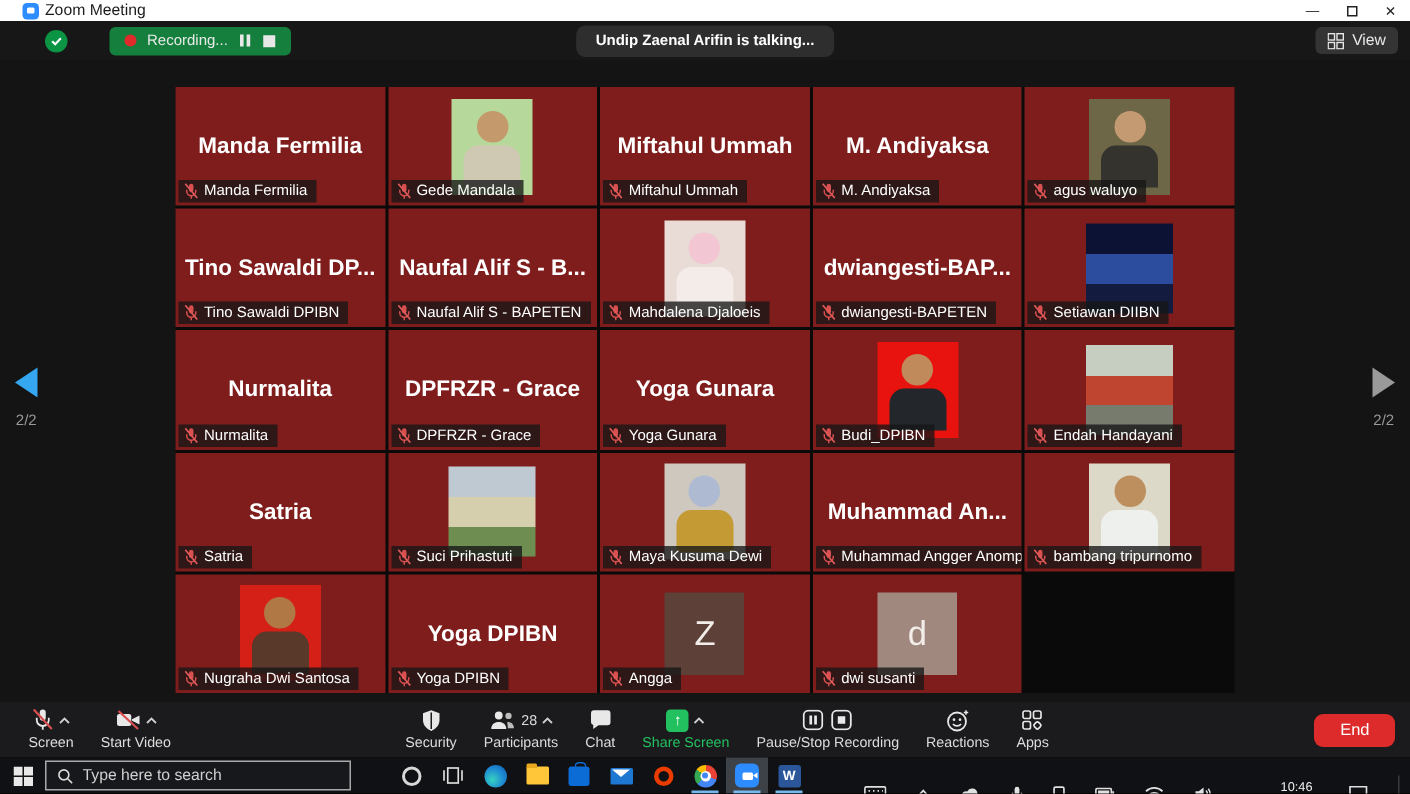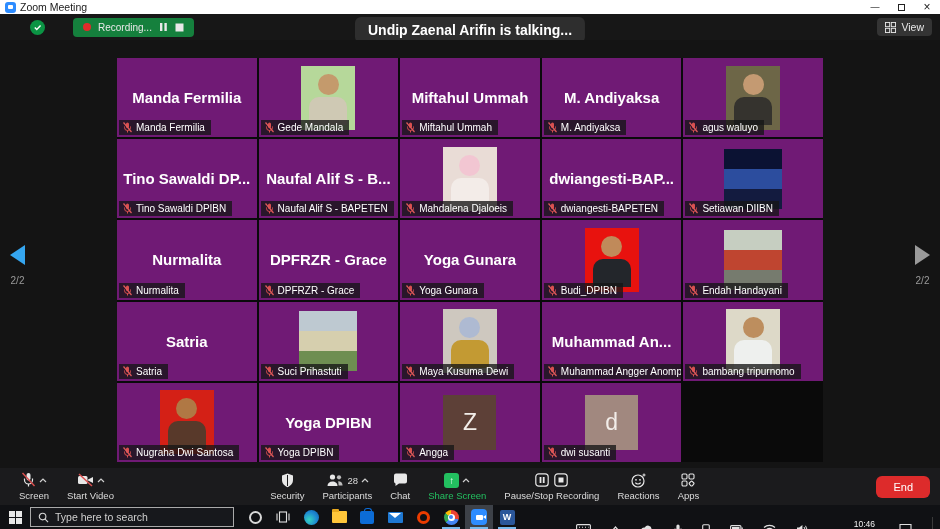--- a/index.html
+++ b/index.html
@@ -2,52 +2,52 @@
 <html style="--share-green: #23c060; --end-red: #dd2b2b; --nav-blue: #35a6f0; --zoom-blue: #2d8cff;"><head>
 <meta charset="utf-8">
 <style>
   * { margin:0; padding:0; box-sizing:border-box; }
   html,body { width:940px; height:529px; overflow:hidden; background:#000;
               font-family:"Liberation Sans", sans-serif; }
   .window { position:relative; width:940px; height:529px; display:flex; flex-direction:column; }
 
   
   .titlebar { height:14px; background:#ffffff; display:flex; align-items:center;
-              padding-left:5px; font-size:10.5px; color:#1a1a1a; flex:0 0 auto; }
+              padding-left:15px; font-size:10.5px; color:#1a1a1a; flex:0 0 auto; }
   .app-ico { width:11px; height:11px; background:#2d8cff; border-radius:3px; margin-right:4px;
              display:flex; align-items:center; justify-content:center; }
   .app-ico i { width:5px; height:4px; background:#fff; border-radius:1px; display:block; }
   .win-controls { margin-left:auto; display:flex; height:100%; }
   .win-btn { width:26px; display:flex; align-items:center; justify-content:center;
              font-size:9px; color:#222; }
   .max-glyph { width:7px; height:7px; border:1px solid #222; display:block; }
 
   
   .topbar { height:26px; background:#171717; position:relative; display:flex;
             align-items:center; flex:0 0 auto; }
   .shield { width:15px; height:15px; border-radius:50%; background:#0b9444; margin-left:30px;
             display:flex; align-items:center; justify-content:center; }
   .rec-pill { margin-left:28px; background:#15803d; border-radius:4px; height:19px;
               display:flex; align-items:center; gap:7px; padding:0 10px; }
   .rec-dot { width:8px; height:8px; border-radius:50%; background:#e02b2b; }
   .rec-label { color:#e8e8e8; font-size:10px; }
   .rec-ctrl { display:flex; align-items:center; justify-content:center; }
   .toast { position:absolute; left:50%; top:3px; transform:translateX(-50%);
-           background:#2e2e2e; color:#fff; font-weight:bold; font-size:14px;
+           background:#2e2e2e; color:#fff; font-weight:bold; font-size:10px;
            padding:5px 13px; border-radius:6px; white-space:nowrap; }
   .view-btn { position:absolute; right:8px; top:4px; background:#343434; border-radius:4px;
               color:#e8e8e8; font-size:10.5px; padding:3px 8px; display:flex; gap:5px;
               align-items:center; }
 
   
   .main { position:relative; height:428px; background:#141414; flex:0 0 auto; }
   .grid { position:absolute; left:117px; top:18px; width:706px; height:404px;
           display:grid; grid-template-columns:repeat(5,1fr); grid-template-rows:repeat(5,1fr);
           gap:2px; background:#0a0a0a; }
-  .tile { position:relative; background:#701a75; overflow:hidden; }
+  .tile { position:relative; background:#7f1d1d; overflow:hidden; }
   .big-name { position:absolute; inset:0; display:flex; align-items:center; justify-content:center;
               color:#fff; font-weight:bold; font-size:15px; white-space:nowrap; }
   .media { position:absolute; inset:2px 0 2px 0; display:flex; align-items:center; justify-content:center; }
   .photo { width:54px; height:64px; display:flex; flex-direction:column; align-items:center; }
   .photo.scene { width:58px; height:60px; }
   .p-head { width:21px; height:21px; border-radius:50%; margin-top:8px; }
   .p-body { width:38px; height:28px; border-radius:10px 10px 0 0; margin-top:2px; }
   .avatar { width:53px; height:55px; display:flex; align-items:center; justify-content:center;
             color:#f2ede9; font-size:23px; }
   .plate { position:absolute; left:2px; bottom:2px; background:rgba(22,22,22,.78);
@@ -74,21 +74,21 @@
                color:#fff; font-size:10px; font-weight:bold; display:flex; align-items:center;
                justify-content:center; }
   .count { font-size:9.5px; color:#dcdcdc; margin-left:1px; }
   .end-btn { background:var(--end-red,#dd2b2b); color:#fff; font-size:11px; padding:5px 17px;
              border-radius:6px; margin-left:4px; }
 
   
   .taskbar { height:24px; background:#101114; display:flex; align-items:center; flex:1; }
   .start { width:30px; height:100%; display:flex; align-items:center; justify-content:center; }
   .search-box { width:204px; height:20px; border:1px solid #a9a9a9; background:#17181c;
-                display:flex; align-items:center; gap:6px; padding:0 7px; margin-right:7px; }
+                display:flex; align-items:center; gap:6px; padding:0 7px; margin-right:26px; }
   .search-box input { background:transparent; border:none; outline:none; color:#d8d8d8;
                       font-size:10.5px; width:150px; font-family:"Liberation Sans",sans-serif; }
   .search-box input::placeholder { color:#d0d0d0; }
   .tb-app { width:28px; height:100%; display:flex; align-items:center; justify-content:center;
             position:relative; }
   .tb-app.running::after { content:""; position:absolute; bottom:0; left:5px; right:5px;
                            height:2px; background:#76b9ed; }
   .tb-app.active { background:#3d4148; }
   .cortana-ring { width:13px; height:13px; border:2px solid #d8d8d8; border-radius:50%; }
   .edge-ico { width:15px; height:15px; border-radius:50%;

